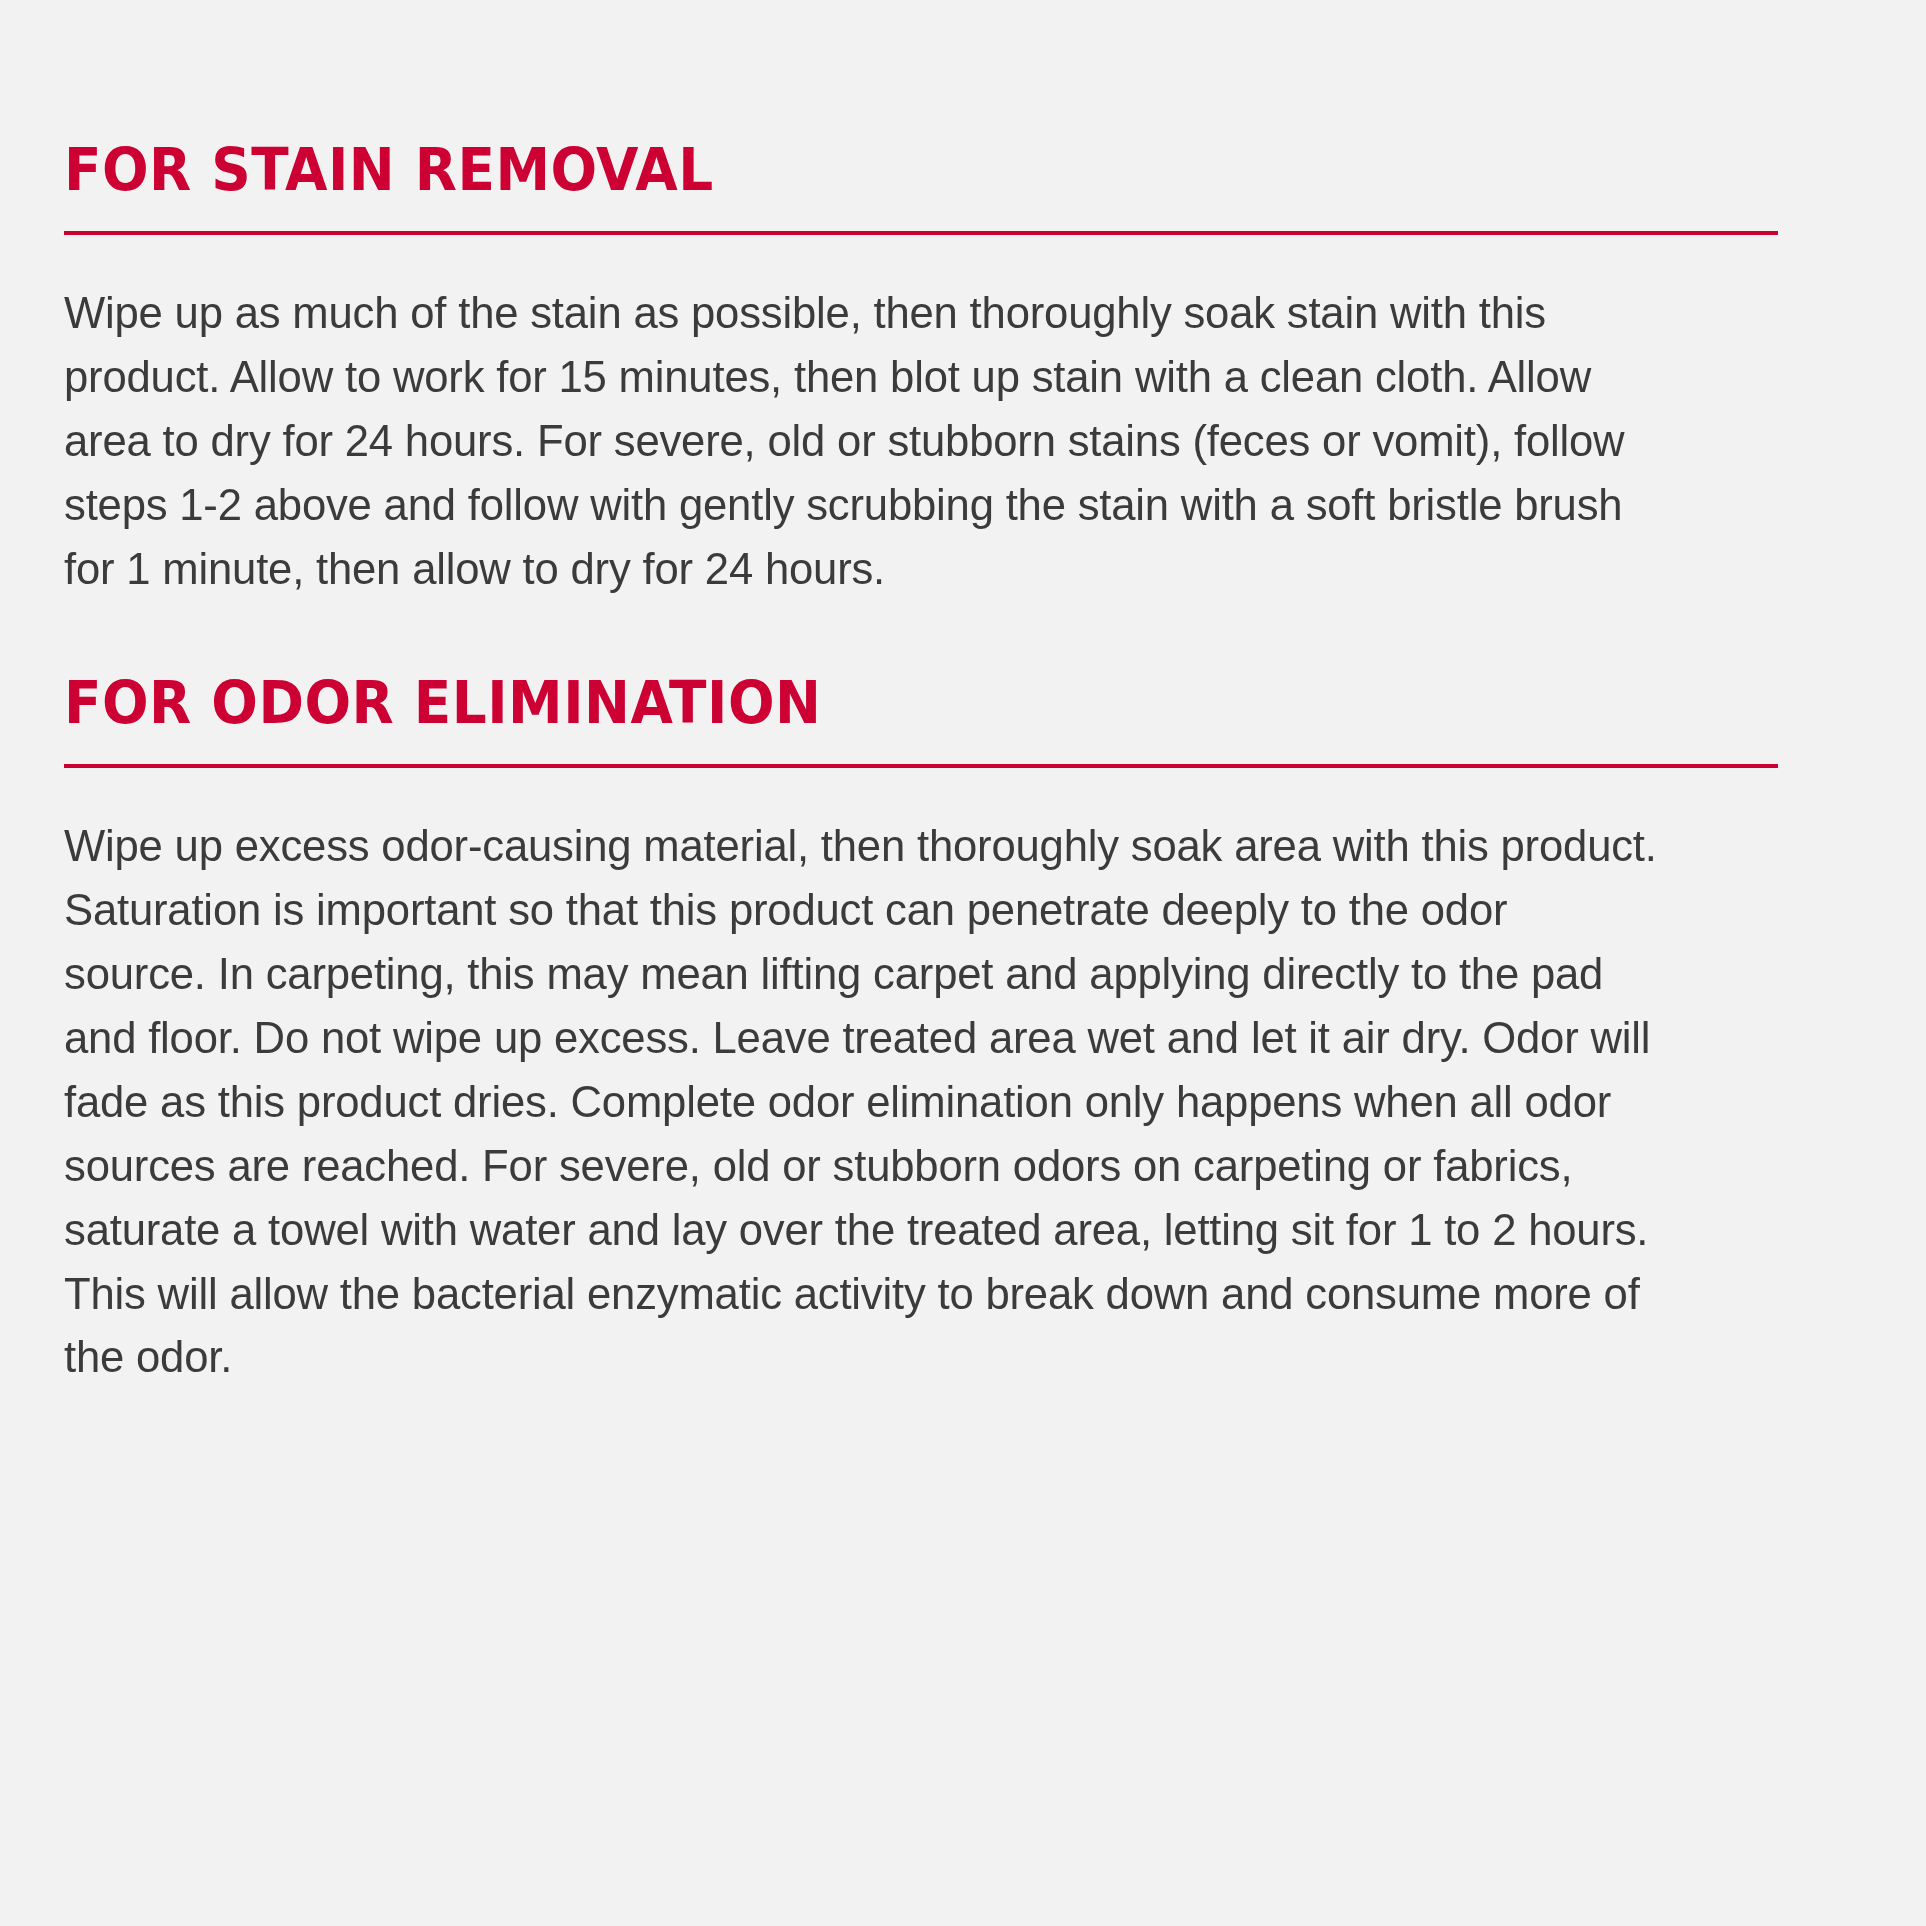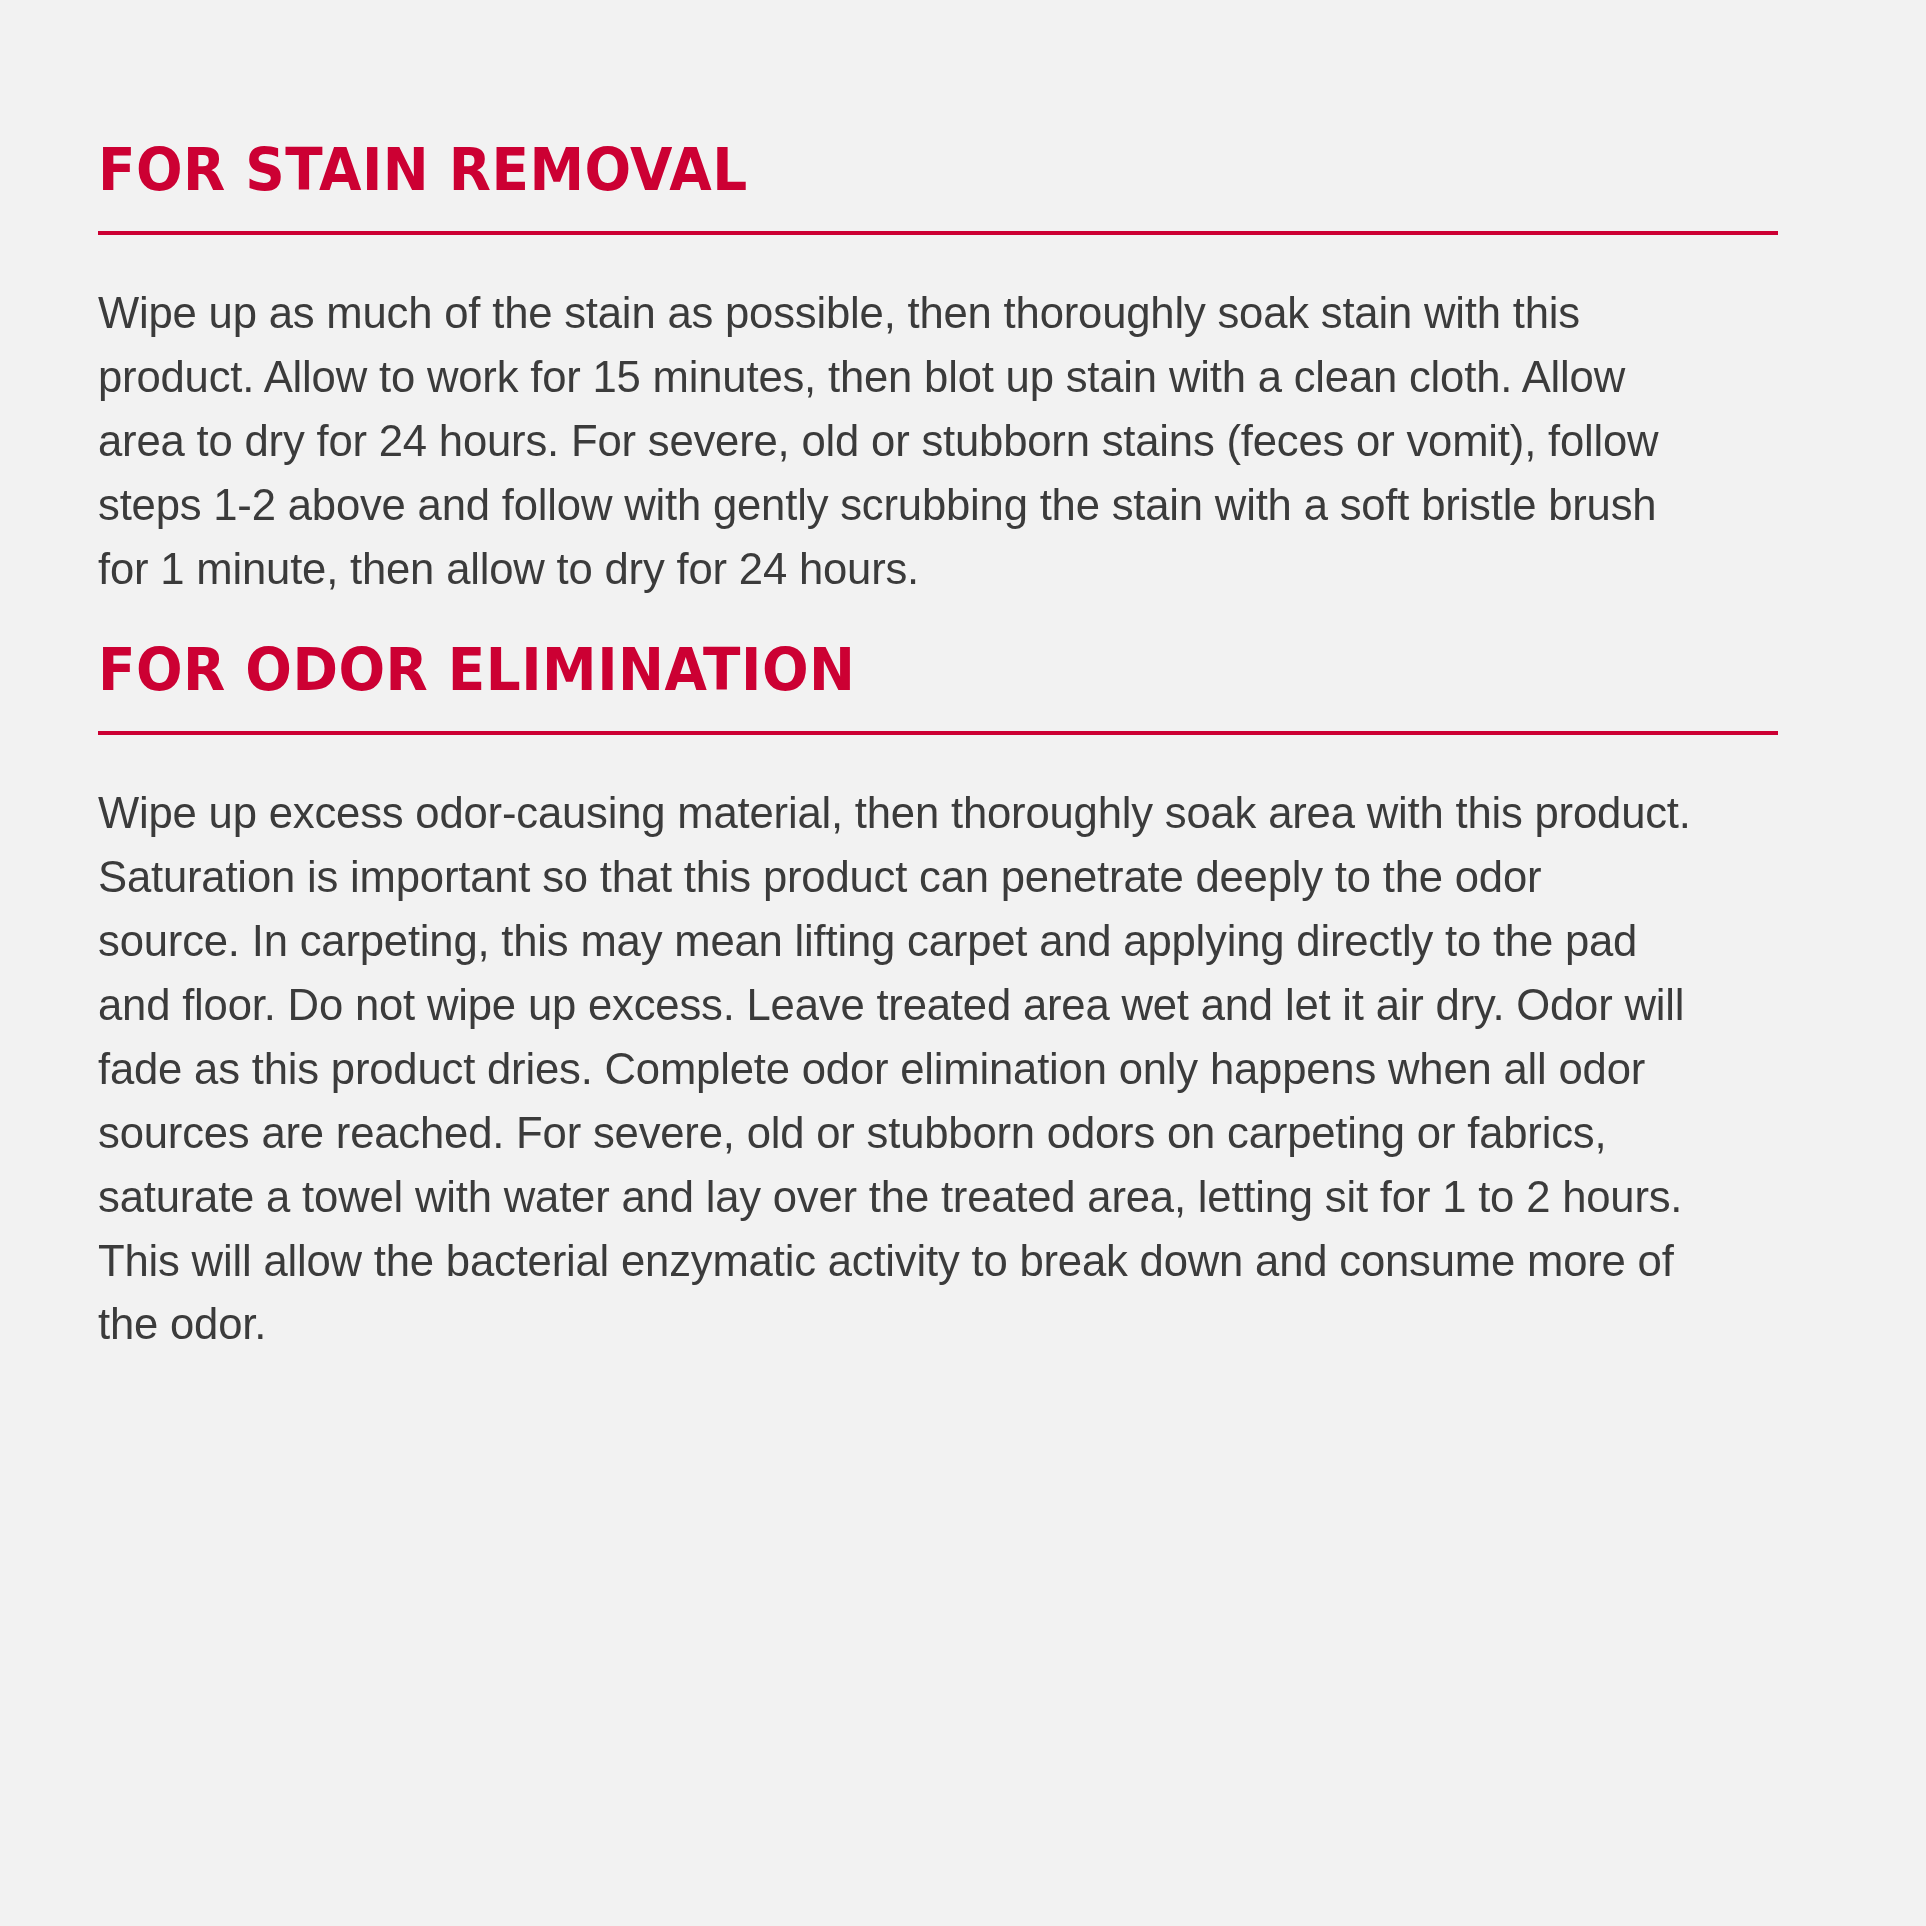--- a/index.html
+++ b/index.html
@@ -10,28 +10,28 @@
     width: 1927px;
     height: 1927px;
     background: #f2f2f2;
     font-family: "Liberation Sans", sans-serif;
     -webkit-font-smoothing: antialiased;
   }
   .page {
     box-sizing: border-box;
     width: 1927px;
     height: 1846px;
-    padding: 139px 149px 0 98px;
+    padding: 139px 149px 0 64px;
     background: #f2f2f2;
   }
   .section {
     margin: 0;
   }
   .section + .section {
-    margin-top: 39px;
+    margin-top: 72px;
   }
   .section-heading {
     color: #cc0033;
     font-family: "DejaVu Sans", sans-serif;
     font-weight: bold;
     font-size: 59px;
     letter-spacing: 0.5px;
     line-height: 1.05;
     margin: 0 0 30px 0;
     text-transform: uppercase;

